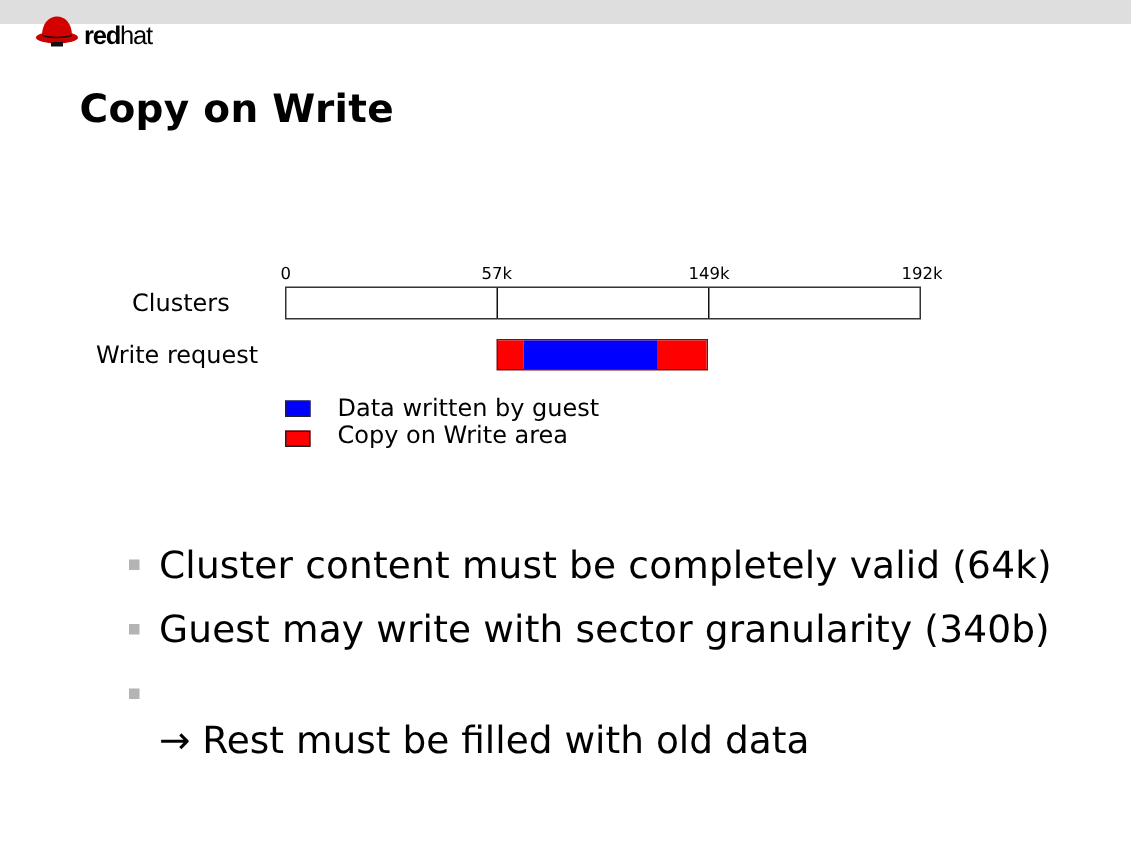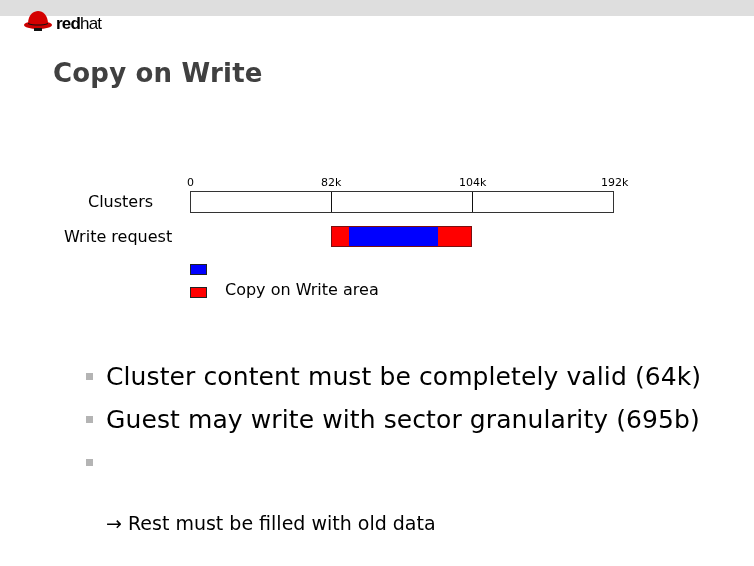--- a/index.html
+++ b/index.html
@@ -15,41 +15,41 @@
     .logo svg { display: block; }
     .logo-text {
       margin-left: 3px; font-family: "Liberation Sans", sans-serif;
       font-size: 17px; letter-spacing: -0.8px; color: #000; line-height: 1;
       margin-top: 4px;
     }
     .logo-text b { font-weight: bold; }
     .logo-text span { font-weight: normal; }
     .title {
       position: absolute; left: 53px; top: 58px;
-      font-size: 26px; font-weight: bold; color: #404040;
+      font-size: 26px; font-weight: bold; color: #000000;
       letter-spacing: 0.2px; margin: 0;
     }
     .diagram { position: absolute; left: 0; top: 0; width: 754px; height: 566px; }
     .tick-label { position: absolute; top: 177px; font-size: 11px; color: #000; line-height: 1; }
     .row-label { position: absolute; font-size: 16px; color: #000; line-height: 1; }
     .clusters-box {
       position: absolute; left: 190px; top: 191px; width: 422px; height: 20px;
       border: 1px solid #333; background: #fff;
     }
     .divider { position: absolute; top: 0; width: 1px; height: 20px; background: #111; }
     .write-bar { position: absolute; top: 226px; height: 21px; display: flex; border: 1px solid #7a1010; box-sizing: border-box; }
     .seg { height: 100%; }
     .legend-item { position: absolute; left: 190px; display: flex; align-items: center; }
     .swatch { width: 17px; height: 11px; border: 1px solid #222; box-sizing: border-box; }
     .legend-label { margin-left: 18px; font-size: 16px; color: #000; line-height: 1; }
     .bullets { position: absolute; left: 86px; top: 355px; margin: 0; padding: 0; list-style: none; }
     .bullet { position: relative; height: 43px; display: flex; align-items: center; text-align: right; }
     .bullet-mark { width: 7px; height: 7px; background: #b4b4b4; margin-right: 13px; flex: none; }
     .bullet-text { font-size: 25px; color: #000; line-height: 1; letter-spacing: 0.1px; white-space: nowrap; }
-    .sub-line { position: absolute; left: 106px; top: 481px; font-size: 19px; color: #000; line-height: 1; white-space: nowrap; margin-top: 33px; }
+    .sub-line { position: absolute; left: 106px; top: 481px; font-size: 25px; color: #000; line-height: 1; white-space: nowrap; }
   </style>
 </head>
 <body>
 
 <div class="slide">
   <div class="topbar"></div>
 
   <div class="logo">
     <svg width="30" height="22" viewBox="0 0 30 22">
       <ellipse cx="15" cy="15" rx="14" ry="4" fill="#c00"></ellipse>
@@ -57,54 +57,55 @@
       <path d="M5 13 C10 15, 20 15, 25 13 L25 14 C20 16,10 16,5 14 Z" fill="#111"></path>
       <rect x="11" y="18" width="8" height="3" fill="#111"></rect>
     </svg>
     <div class="logo-text"><b>red</b><span>hat</span></div>
   </div>
 
   <h1 class="title">Copy on Write</h1>
 
   <div class="diagram">
     <span class="tick-label" style="left:187px">0</span>
-    <span class="tick-label" style="left:321px">82k</span>
-    <span class="tick-label" style="left:459px">104k</span>
+    <span class="tick-label" style="left:321px">57k</span>
+    <span class="tick-label" style="left:459px">149k</span>
     <span class="tick-label" style="left:601px">192k</span>
 
     <span class="row-label" style="left:88px; top:194px;">Clusters</span>
     <span class="row-label" style="left:64px; top:229px;">Write request</span>
 
     <div class="clusters-box">
       <div class="divider" style="left:140px"></div>
       <div class="divider" style="left:281px"></div>
     </div>
 
     <div class="write-bar" style="left:331px; width:141px;">
       <div class="seg" style="width:17px; background:#ff0000;"></div>
       <div class="seg" style="width:89px; background:#0000ff;"></div>
       <div class="seg" style="flex:1; background:#ff0000;"></div>
     </div>
 
     <div class="legend-item" style="top:264px;">
       <div class="swatch" style="background:#0000ff;"></div>
+      <span class="legend-label">Data written by guest</span>
     </div>
     <div class="legend-item" style="top:282px;align-items:flex-end;">
       <div class="swatch" style="background:#ff0000;"></div>
       <span class="legend-label">Copy on Write area</span>
     </div>
   </div>
 
   <ul class="bullets">
     <li class="bullet">
       <span class="bullet-mark"></span>
       <span class="bullet-text">Cluster content must be completely valid (64k)</span>
     </li>
     <li class="bullet">
       <span class="bullet-mark"></span>
-      <span class="bullet-text">Guest may write with sector granularity (695b)</span>
+      <span class="bullet-text">Guest may write with sector granularity (340b)</span>
     </li>
     <li class="bullet">
       <span class="bullet-mark"></span>
     </li>
   </ul>
   <div class="sub-line">→ Rest must be filled with old data</div>
 </div>
 
 </body></html>

